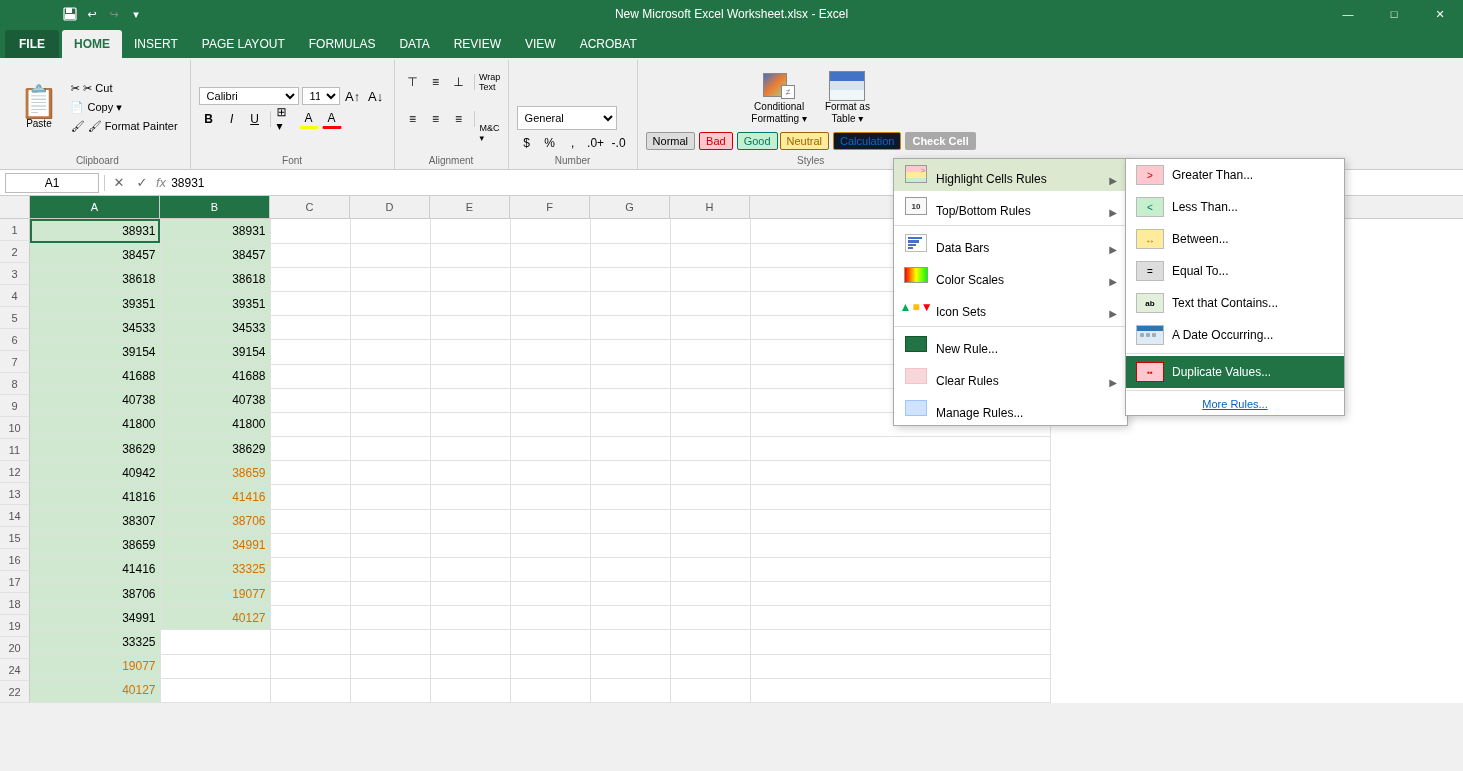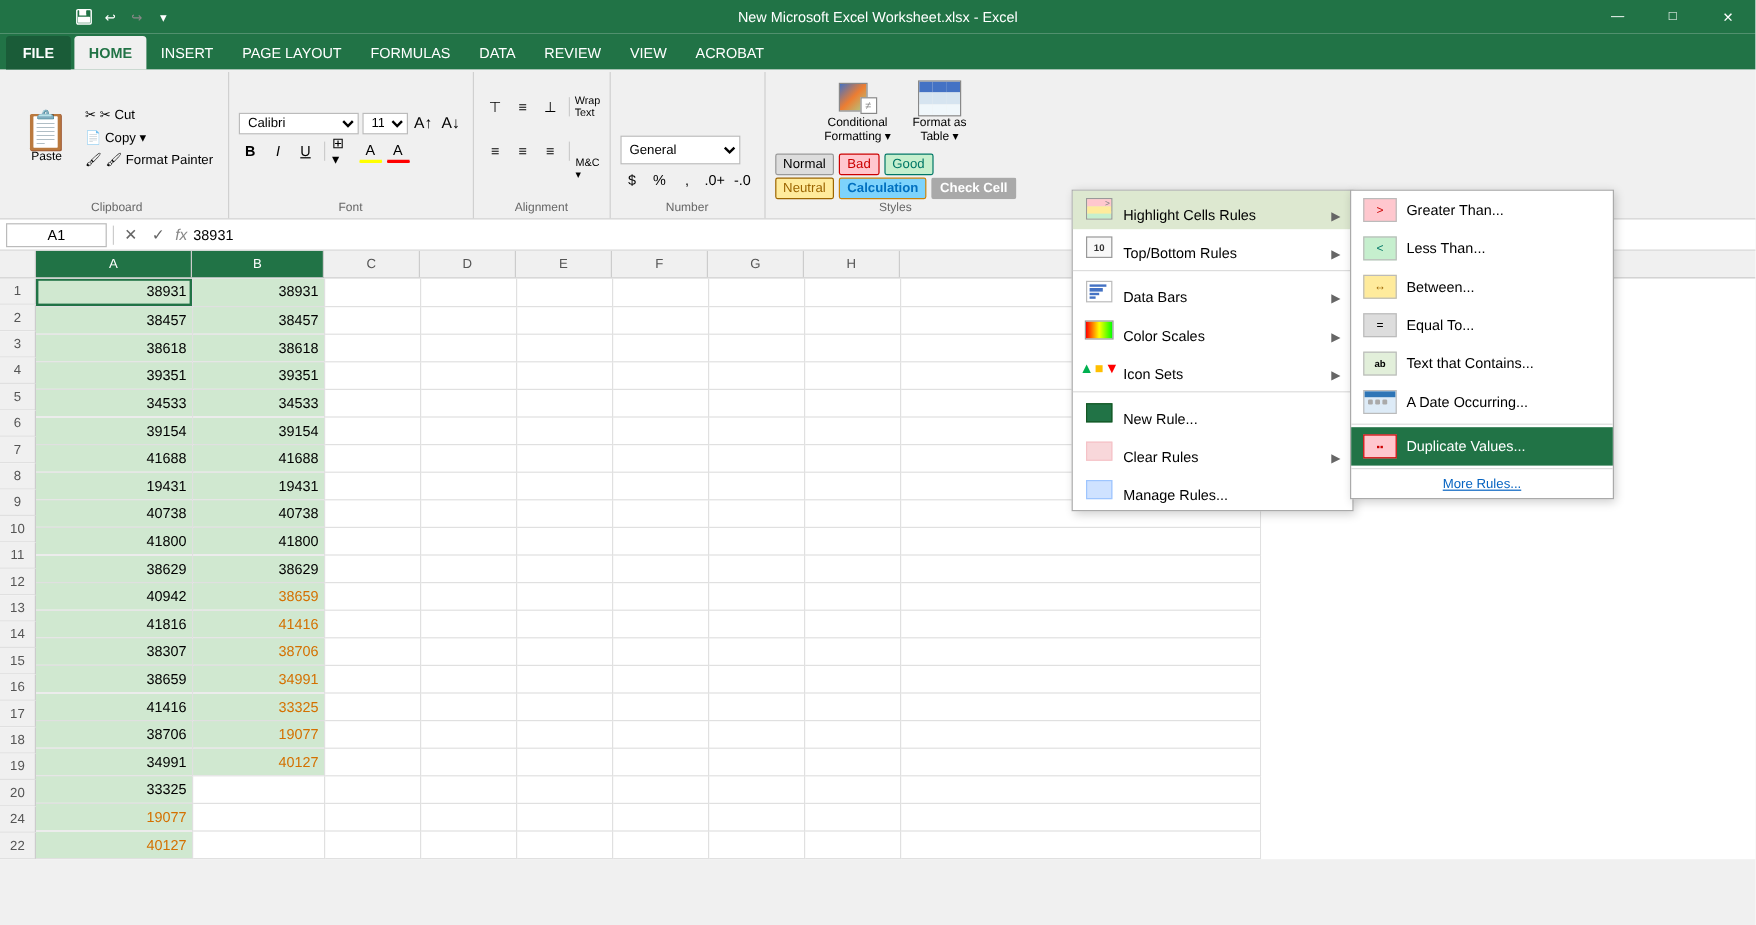--- a/index.html
+++ b/index.html
@@ -204,21 +204,21 @@
       padding: 2px 6px;
       font-size: 11px;
       border: 1px solid transparent;
       cursor: pointer;
       border-radius: 2px;
     }
     .style-normal { background: #ddd; border-color: #999; }
     .style-bad { background: #ffc7ce; border-color: #c00; color: #c00; }
     .style-good { background: #c6efce; border-color: #076; color: #076; }
     .style-neutral { background: #ffeb9c; border-color: #9c6500; color: #9c6500; }
-    .style-calculation { background: #7dd3fc; border-color: #c9820a; color: #0070c0; font-weight: bold; }
+    .style-calculation { background: #0f172a; border-color: #c9820a; color: #0070c0; font-weight: normal; }
     .style-check { background: #a9a9a9; color: white; font-weight: bold; }
 
     
     .cf-btn {
       display: flex;
       flex-direction: column;
       align-items: center;
       cursor: pointer;
       padding: 4px 6px;
       border-radius: 3px;
@@ -231,21 +231,21 @@
     .formula-bar {
       background: white;
       border-bottom: 1px solid #ccc;
       display: flex;
       align-items: center;
       height: 26px;
       padding: 0 5px;
       gap: 5px;
     }
     .name-box {
-      width: 84px;
+      width: 94px;
       border: 1px solid #bbb;
       padding: 2px 5px;
       font-size: 12px;
       text-align: center;
     }
     .formula-divider {
       width: 1px;
       height: 16px;
       background: #ccc;
     }
@@ -713,21 +713,21 @@
                 <div style="background:#d6e4f0;"></div>
                 <div style="background:#d6e4f0;"></div>
               <div style="background:#f0f7fb;"></div>
                 <div style="background:#f0f7fb;"></div>
                 <div style="background:#f0f7fb;"></div>
             </div>
             <div style="font-size:10px;text-align:center;line-height:1.2;">Format as<br>Table ▾</div>
           </div>
         </div>
 
-        <div style="display:flex;flex-direction:column;gap:2px;">
+        <div style="display:flex;flex-direction:row;gap:2px;">
           <div style="display:flex;gap:4px;">
             <div class="style-cell style-normal">Normal</div>
             <div class="style-cell style-bad">Bad</div>
             <div class="style-cell style-good">Good</div>
           </div>
           <div style="display:flex;gap:4px;">
             <div class="style-cell style-neutral">Neutral</div>
             <div class="style-cell style-calculation">Calculation</div>
             <div class="style-cell style-check">Check Cell</div>
           </div>
@@ -866,31 +866,20 @@
                 <td class="col-b selected-range num">41688</td>
                 <td class="col-c"></td>
                 <td class="col-d"></td>
                 <td class="col-e"></td>
                 <td class="col-f"></td>
                 <td class="col-g"></td>
                 <td class="col-h"></td>
                 <td style="min-width:300px;"></td>
               </tr>
           <tr>
-                <td class="col-a selected-range num">19431</td>
-                <td class="col-b selected-range num">19431</td>
-                <td class="col-c"></td>
-                <td class="col-d"></td>
-                <td class="col-e"></td>
-                <td class="col-f"></td>
-                <td class="col-g"></td>
-                <td class="col-h"></td>
-                <td style="min-width:300px;"></td>
-              </tr>
-          <tr>
                 <td class="col-a selected-range num">40738</td>
                 <td class="col-b selected-range num">40738</td>
                 <td class="col-c"></td>
                 <td class="col-d"></td>
                 <td class="col-e"></td>
                 <td class="col-f"></td>
                 <td class="col-g"></td>
                 <td class="col-h"></td>
                 <td style="min-width:300px;"></td>
               </tr>

